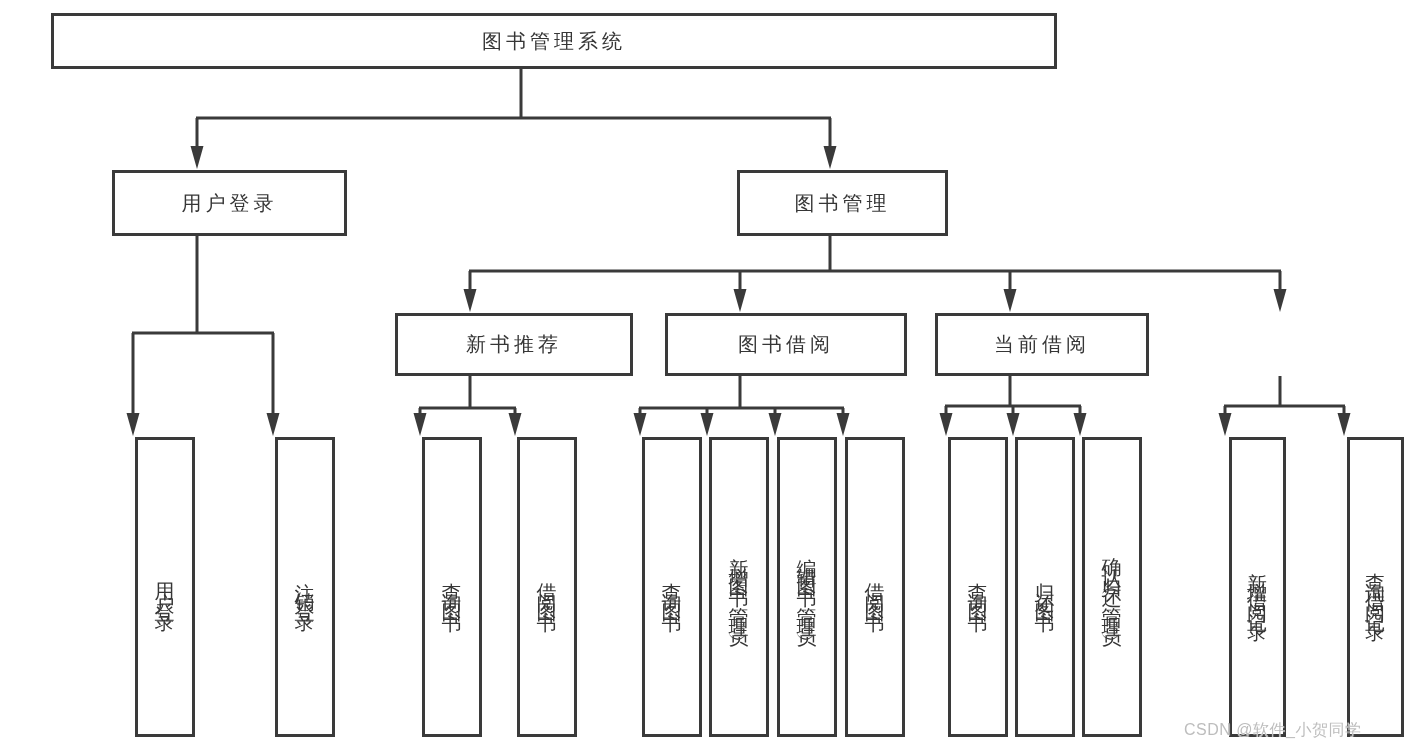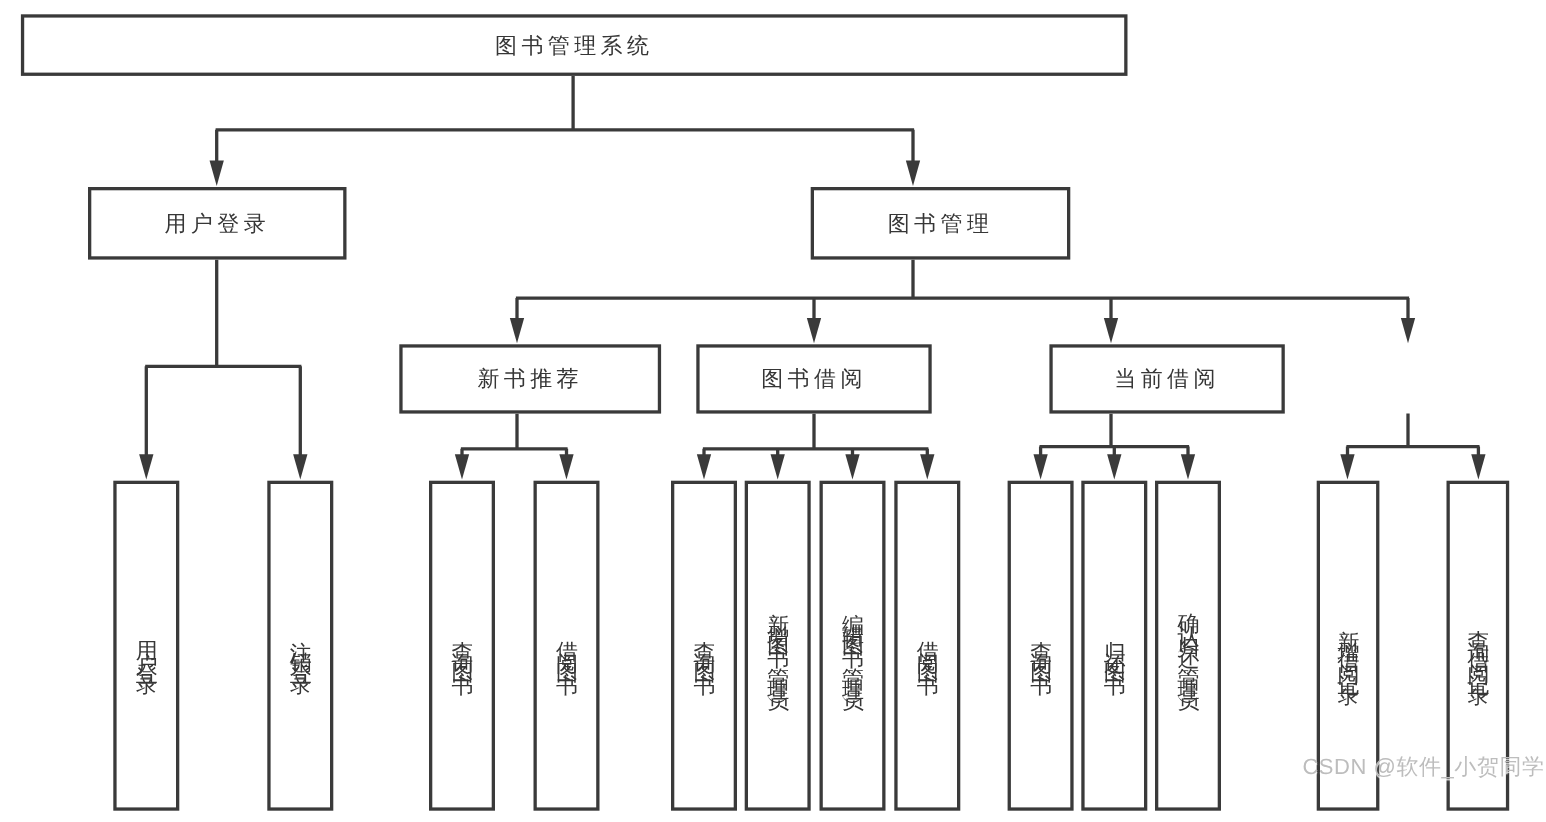--- a/index.html
+++ b/index.html
@@ -5,30 +5,30 @@
   html,body{margin:0;padding:0;background:#ffffff;}
   .canvas{
     position:relative;width:1405px;height:747px;background:#ffffff;
     font-family:"Liberation Sans","DejaVu Sans",sans-serif;overflow:hidden;
   }
   svg.lines{position:absolute;left:0;top:0;z-index:1;}
   .node{
     position:absolute;z-index:2;background:#ffffff;
     border:3px solid #3a3a3a;box-sizing:border-box;
     display:flex;align-items:center;justify-content:center;
-    color:#363636;font-size:20px;
+    color:#363636;font-size:20px;margin-left:32px;
   }
   .node .label{letter-spacing:4px;white-space:nowrap;}
   .leaf .label{
     writing-mode:vertical-rl;text-orientation:mixed;
     letter-spacing:10px;line-height:1;white-space:nowrap;
   }
   .watermark{
-    position:absolute;z-index:3;left:1184px;top:684px;
-    font-size:20px;color:#bdbdbd;letter-spacing:0.5px;white-space:nowrap;
+    position:absolute;z-index:3;left:1184px;top:720px;
+    font-size:16px;color:#bdbdbd;letter-spacing:0.5px;white-space:nowrap;
     text-shadow:0 1px 1px rgba(255,255,255,0.9);
   }
 </style>
 </head>
 <body>
 
 <div class="canvas">
 
   <svg class="lines" width="1405" height="747" viewBox="0 0 1405 747">
     <g stroke="#3a3a3a" stroke-width="3" fill="none">
@@ -77,31 +77,31 @@
     </g>
   </svg>
 
   <div class="node" style="left:19px;top:13px;width:1006px;height:56px">
     <span class="label">图书管理系统</span>
   </div>
 
   <div class="node" style="left:80px;top:170px;width:235px;height:66px">
     <span class="label">用户登录</span>
   </div>
-  <div class="node" style="left:737px;top:170px;width:236px;height:66px">
+  <div class="node" style="left:705px;top:170px;width:211px;height:66px">
     <span class="label">图书管理</span>
   </div>
 
   <div class="node" style="left:363px;top:313px;width:238px;height:63px">
     <span class="label">新书推荐</span>
   </div>
-  <div class="node" style="left:633px;top:313px;width:214px;height:63px">
+  <div class="node" style="left:633px;top:313px;width:242px;height:63px">
     <span class="label">图书借阅</span>
   </div>
-  <div class="node" style="left:954px;top:313px;width:214px;height:63px">
+  <div class="node" style="left:903px;top:313px;width:214px;height:63px">
     <span class="label">当前借阅</span>
   </div>
 
   <div class="node leaf" style="left:103px;top:437px;width:60px;height:300px">
     <span class="label">用户登录</span>
   </div>
   <div class="node leaf" style="left:243px;top:437px;width:60px;height:300px">
     <span class="label">注销登录</span>
   </div>
 

